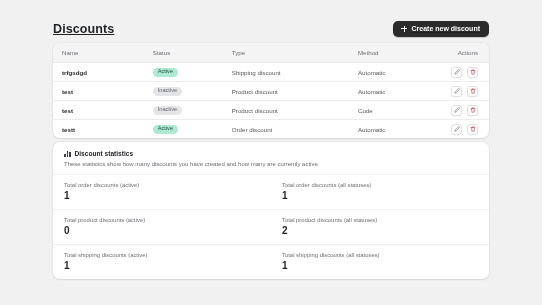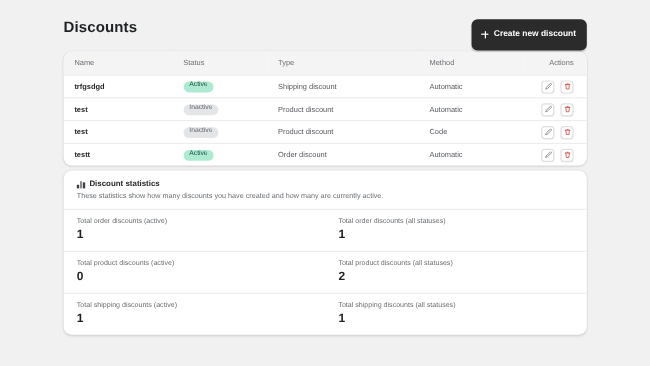--- a/index.html
+++ b/index.html
@@ -17,24 +17,26 @@
   .page {
     position: relative;
     width: 542px;
     height: 305px;
     box-sizing: border-box;
     padding: 0 53px;
   }
   
   .page-header {
     display: flex;
+    align-items: center;
     justify-content: space-between;
     height: 42px;
     padding-top: 16px;
     box-sizing: border-box;
+    text-decoration: underline;
   }
   .page-title {
     font-size: 12.5px;
     font-weight: bold;
     letter-spacing: .1px;
     color: #1f2225;
   }
   .create-btn {
     display: inline-flex;
     align-items: center;

